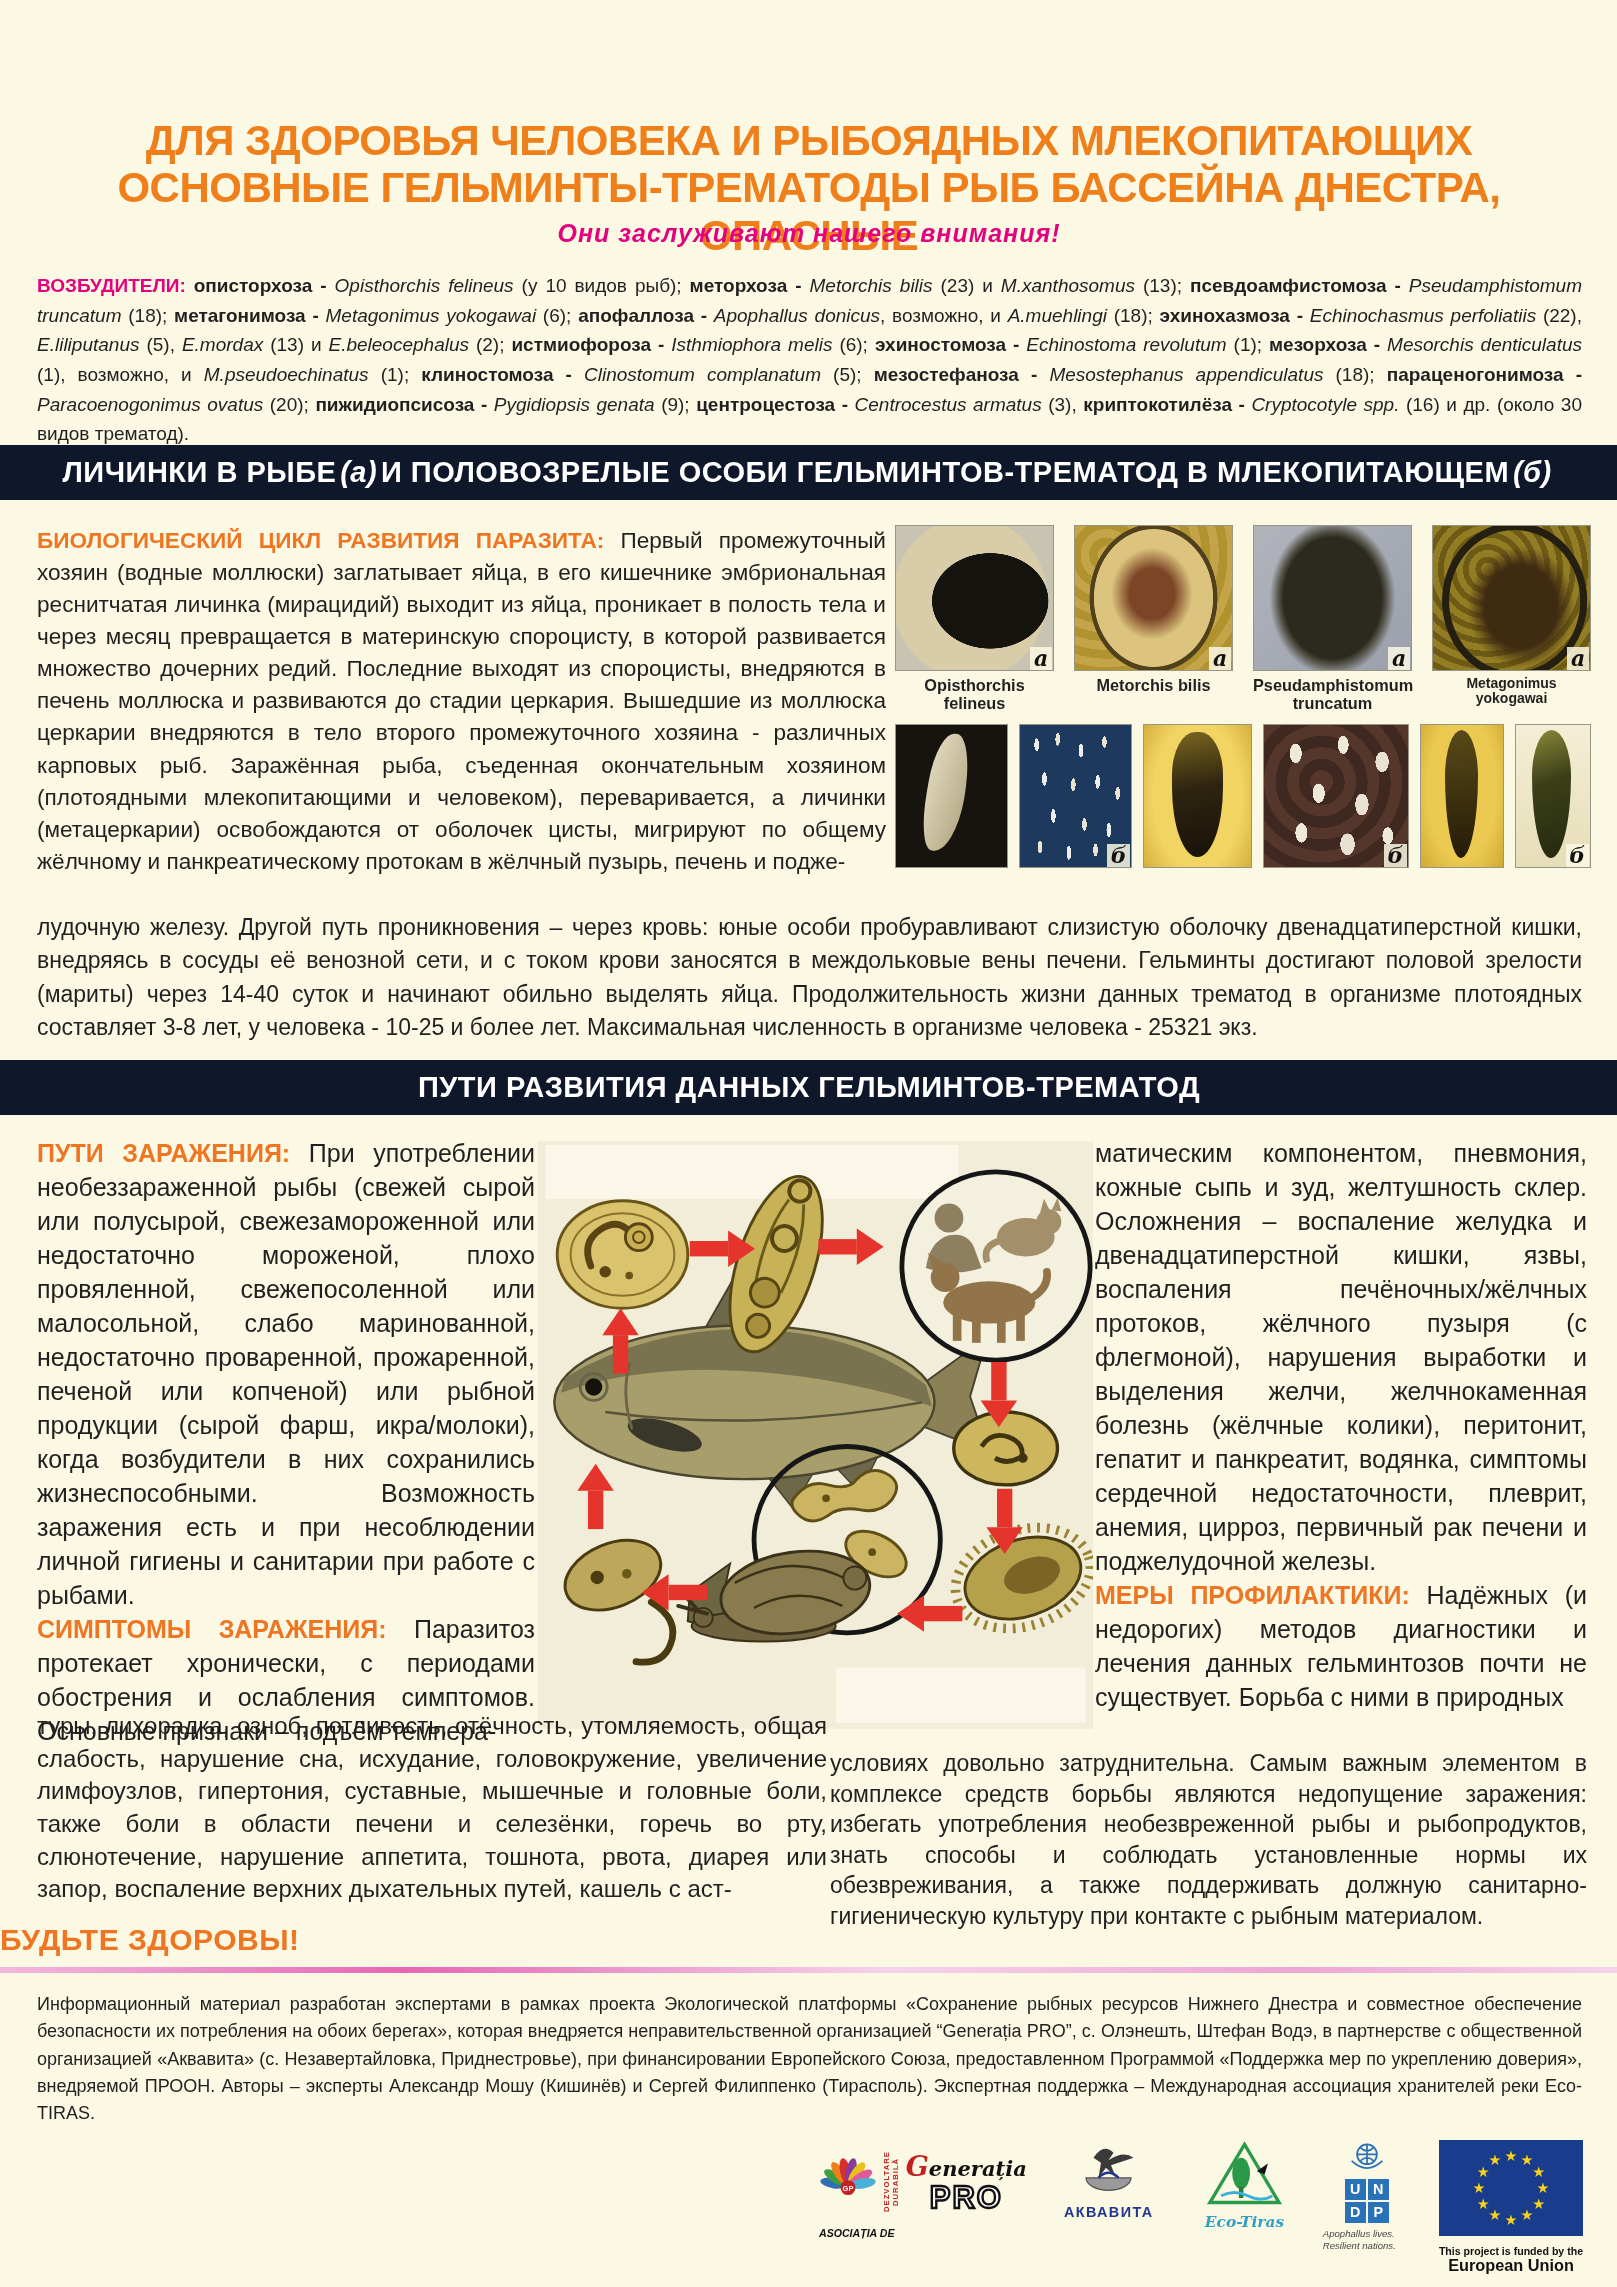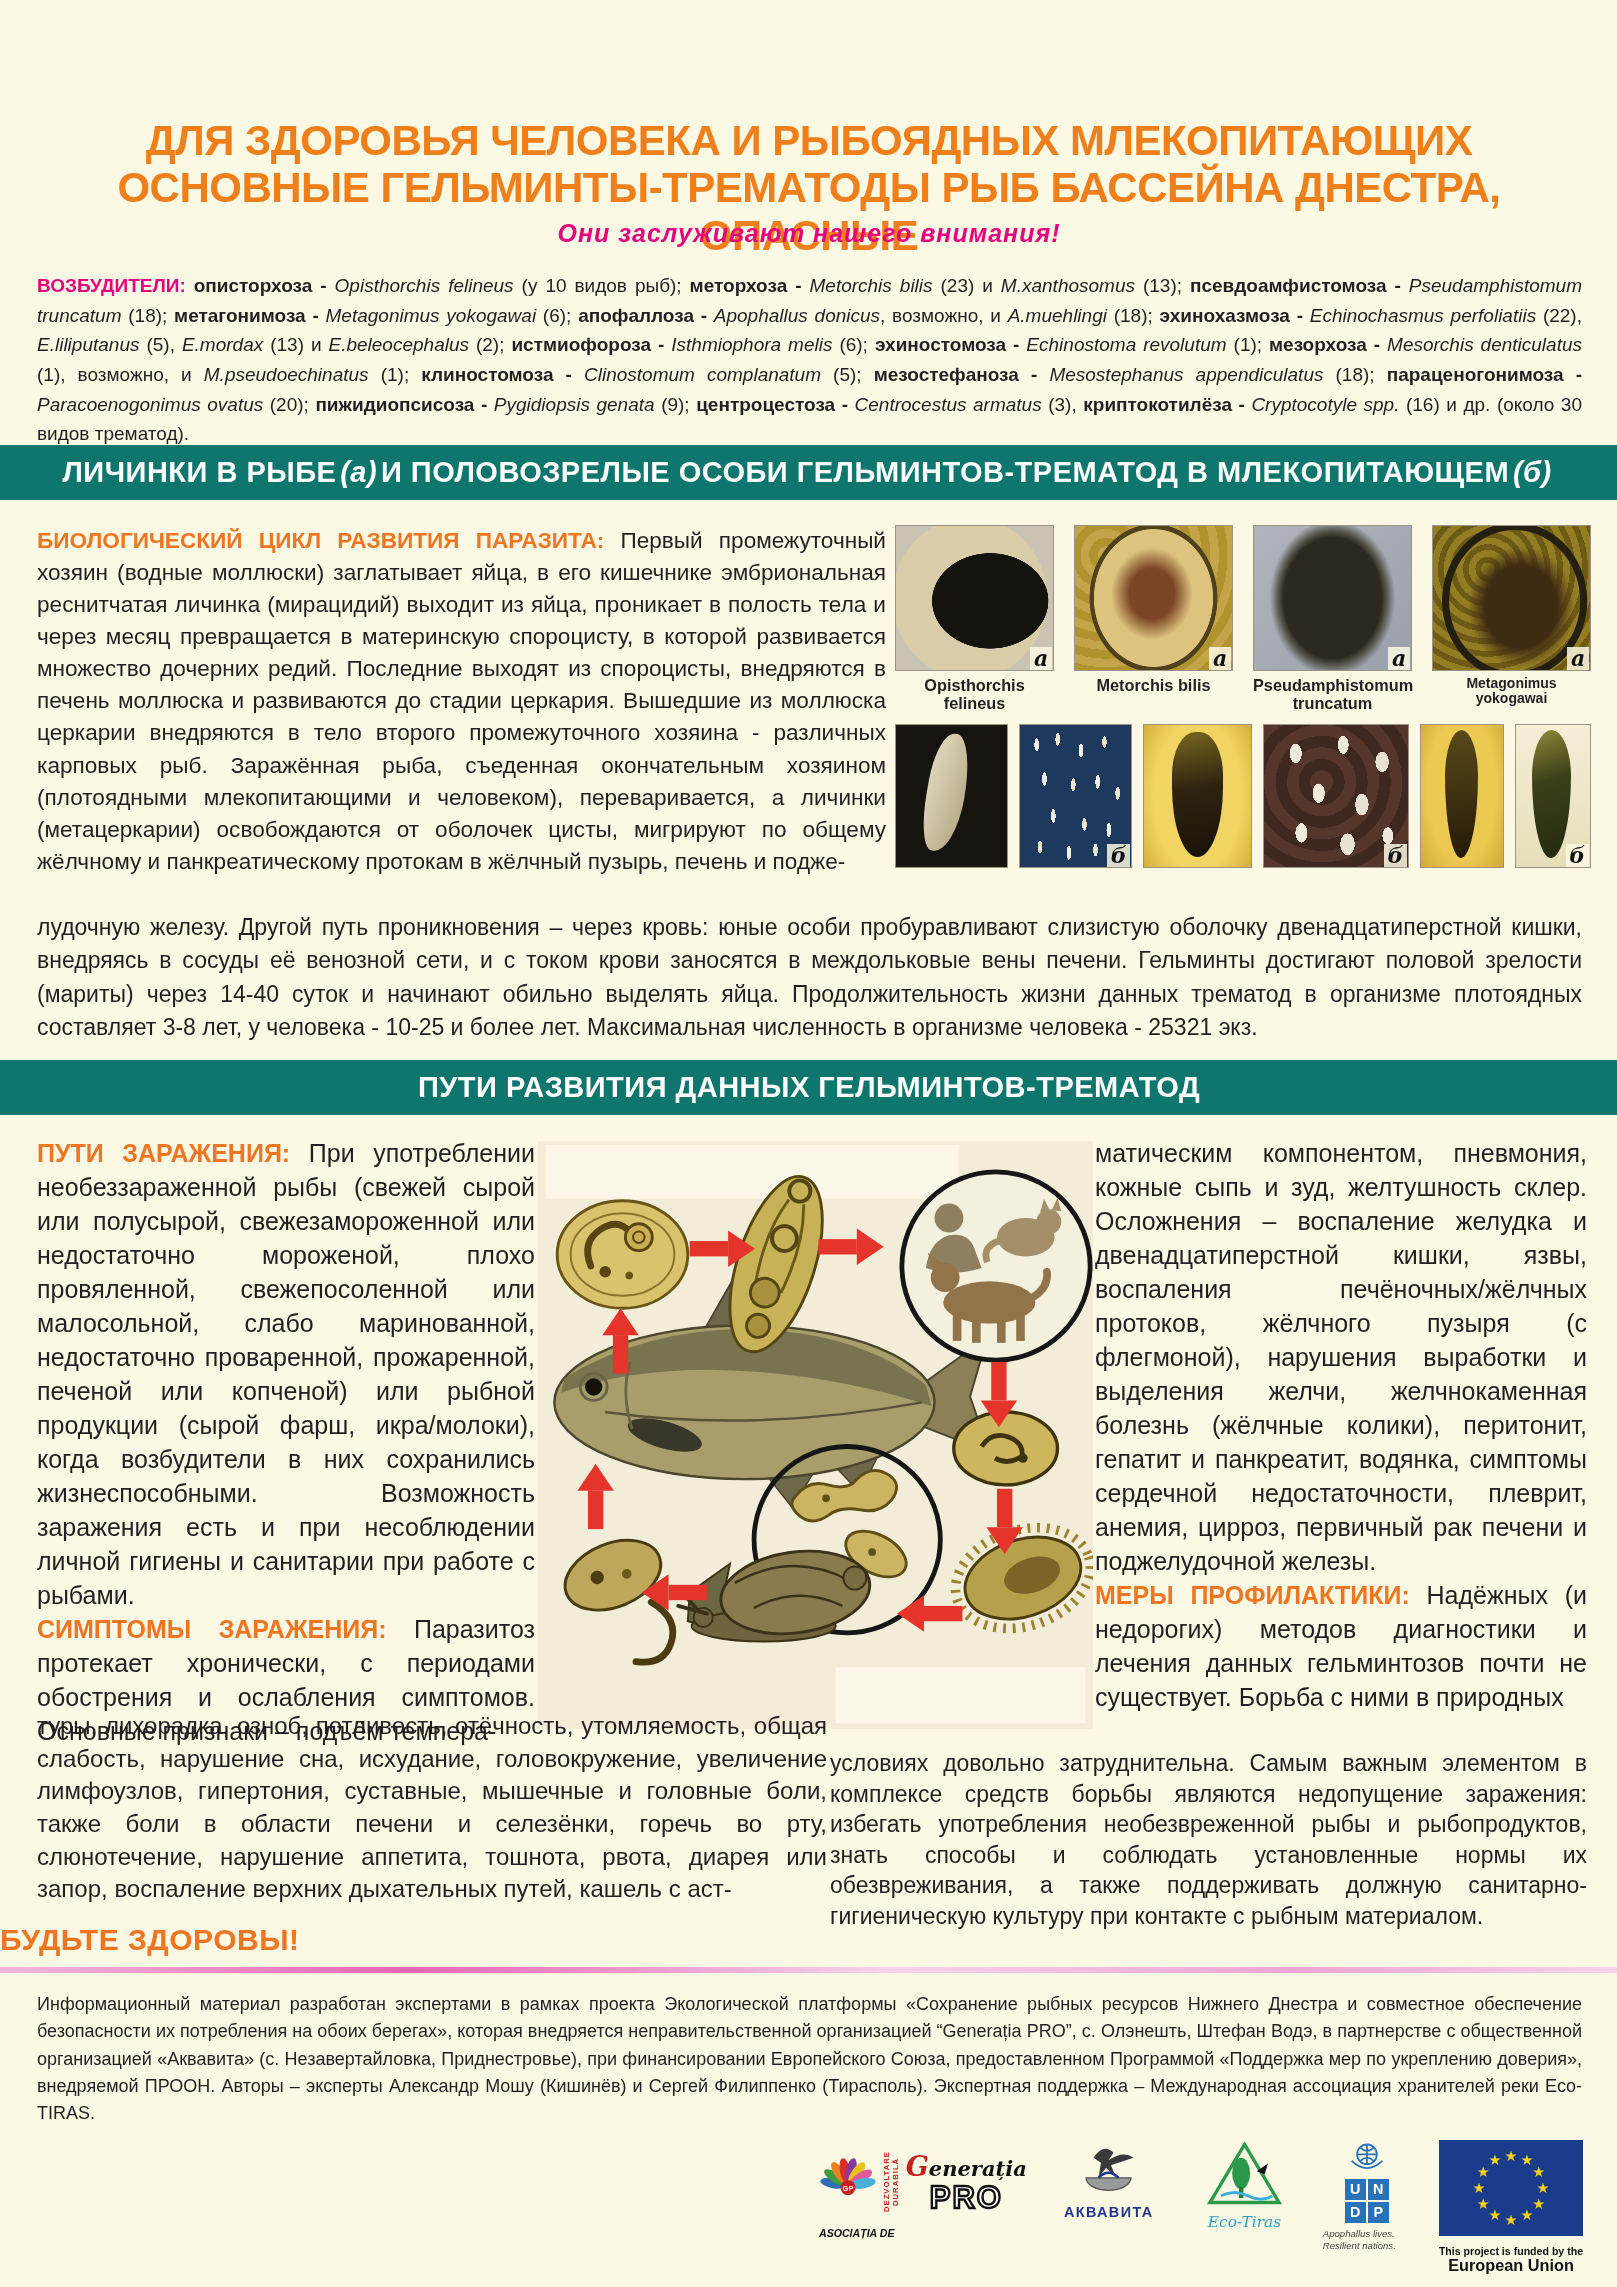--- a/index.html
+++ b/index.html
@@ -13,21 +13,21 @@
   .kicker{position:absolute;top:61px;left:0;width:100%;text-align:center;
     font-size:37px;font-weight:700;font-style:italic;color:#E5007D;letter-spacing:1.9px;}
   .title{position:absolute;top:117px;left:29px;width:1560px;text-align:center;
     font-size:42px;line-height:1.13;font-weight:700;color:#EF7F1A;letter-spacing:-0.5px;}
   .subtitle{position:absolute;top:219px;left:0;width:100%;text-align:center;
     font-size:25px;font-weight:700;font-style:italic;color:#E5007D;letter-spacing:1px;}
 
   .pathogens{position:absolute;top:271px;left:37px;width:1545px;
     font-size:19px;line-height:1.56;text-align:justify;}
 
-  .banner{position:absolute;left:0;width:1618px;height:55px;background:#0f766e;color:#fff;
+  .banner{position:absolute;left:0;width:1618px;height:55px;background:#0f172a;color:#fff;
     display:flex;align-items:center;justify-content:center;font-size:29px;font-weight:700;letter-spacing:0.5px;}
   #banner1{top:445px;} #banner2{top:1060px;}
   .banner .i{margin:0 3.8px;}
 
   .bio{position:absolute;top:525px;left:37px;width:849px;font-size:22.6px;line-height:1.42;text-align:justify;}
   .bio-more{position:absolute;top:911px;left:37px;width:1545px;font-size:23px;line-height:1.45;text-align:justify;}
 
   .grid{position:absolute;top:525px;left:895px;width:696px;}
   .row1{display:flex;justify-content:space-between;}
   .row1 .cell{width:159px;}
@@ -116,21 +116,21 @@
   .gp-top{display:flex;align-items:center;justify-content:center;gap:5.8px;}
   .gp-vert{writing-mode:vertical-rl;transform:rotate(180deg);font-size:7.7px;font-weight:700;
     color:#c22222;letter-spacing:1px;height:83px;}
   .gp-name{font-family:"DejaVu Serif",serif;font-style:italic;font-weight:700;font-size:21px;color:#111;}
   .gp-name::first-letter{color:#c22222;font-size:27px;}
   .gp-pro{font-size:31px;font-weight:700;color:#fff;-webkit-text-stroke:2.4px #111;letter-spacing:1.9px;line-height:1;}
   .gp-bottom{font-size:10.6px;font-weight:700;font-style:italic;color:#111;margin-top:3.8px;text-align:left;}
   .logo-aqua{width:115px;}
   .aqua-name{font-size:14.4px;font-weight:700;color:#23368f;letter-spacing:1.4px;margin-top:1.9px;}
   .logo-eco{width:110px;}
-  .eco-name{font-family:"DejaVu Serif",serif;font-style:italic;font-weight:400;font-size:15.4px;color:#2f9fc4;margin-top:1.9px;}
+  .eco-name{font-family:"DejaVu Serif",serif;font-style:italic;font-weight:700;font-size:15.4px;color:#2f9fc4;margin-top:1.9px;}
   .logo-undp{width:88px;}
   .undp-grid{display:grid;grid-template-columns:21px 21px;gap:1.9px;justify-content:center;margin-top:1.9px;}
   .undp-grid span{display:block;width:21px;height:21px;background:#2a72b8;color:#fff;
     font-weight:700;font-size:14.4px;line-height:21px;text-align:center;}
   .undp-tag{font-size:9.6px;font-style:italic;color:#444;margin-top:4.8px;line-height:1.25;text-align:left;}
   .logo-eu{width:154px;}
   .eu-cap1{font-size:10.6px;font-weight:700;color:#111;margin-top:4.8px;}
   .eu-cap2{font-size:16.3px;font-weight:700;color:#111;line-height:1.05;}
 </style>
 </head>

